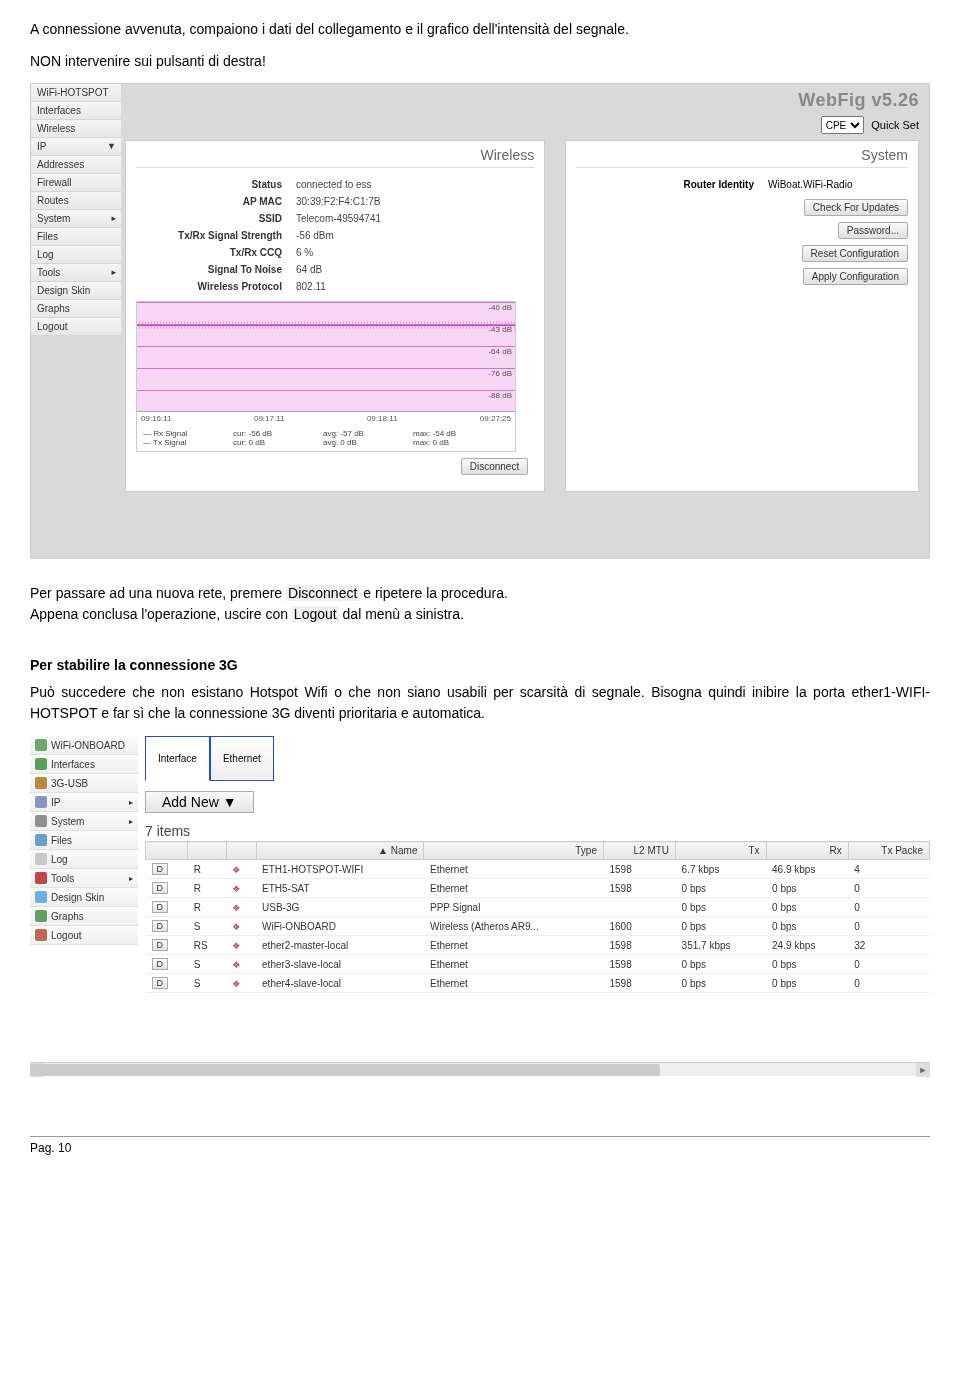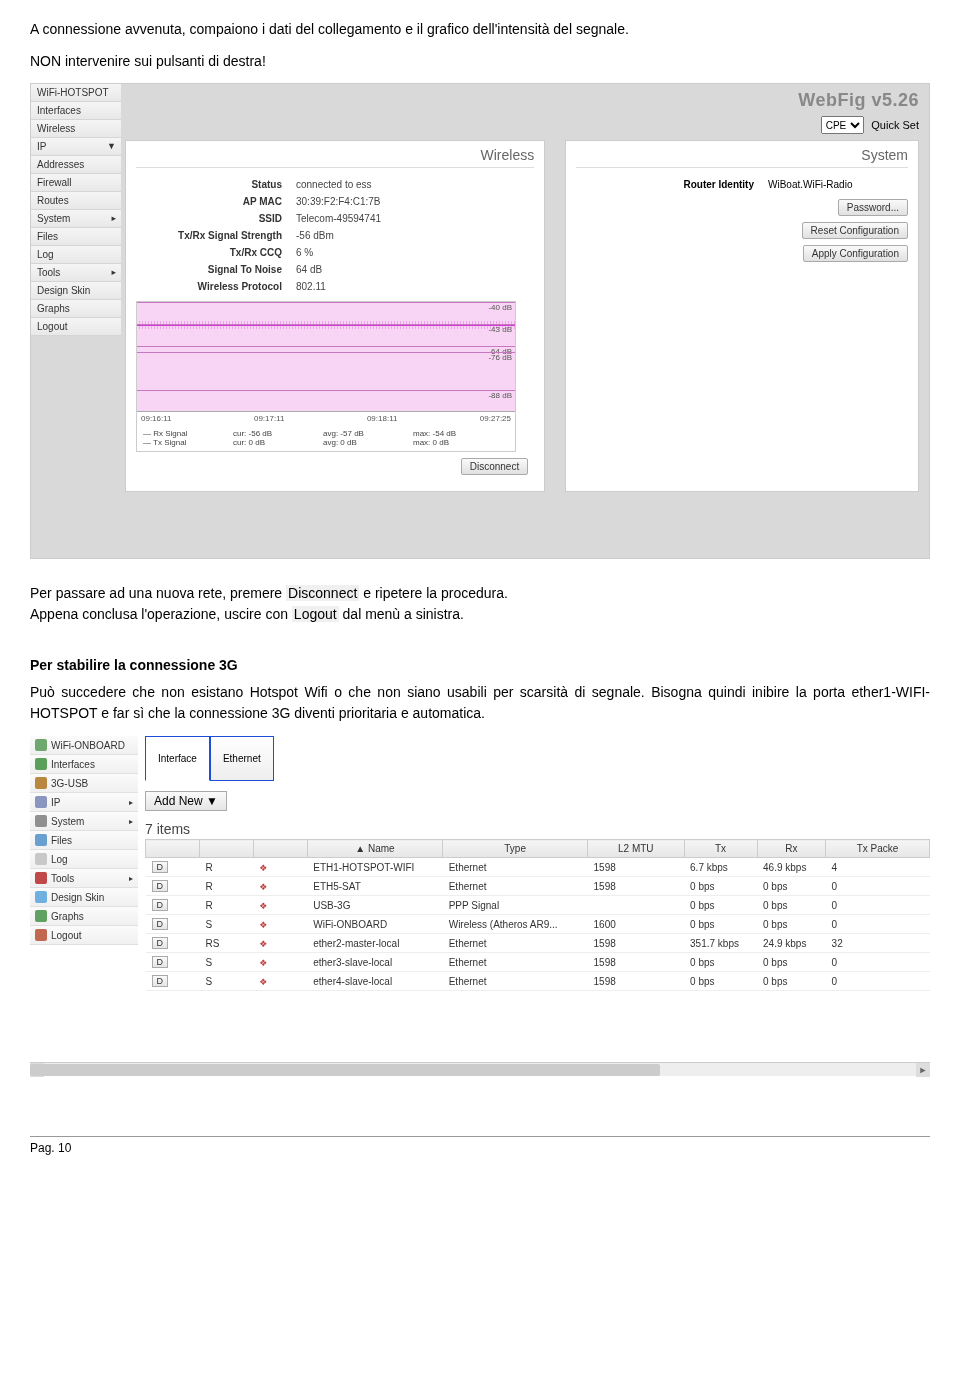--- a/index.html
+++ b/index.html
@@ -44,24 +44,24 @@
   
   .screenshot2 { background: #fff; position: relative; height: 340px; }
   .s2-sidebar { position: absolute; left: 0; top: 0; width: 108px; }
   .s2-sidebar .item { padding: 3px 5px; font-size: 10px; color: #333; border-bottom: 1px solid #e0e0e0; background: linear-gradient(#fbfbfb,#f0f0f0); display: flex; align-items: center; gap: 4px; }
   .s2-sidebar .ico { width: 12px; height: 12px; display: inline-block; border-radius: 2px; }
   .s2-main { position: absolute; left: 115px; top: 0; right: 0; }
   .s2-tabs { display: flex; gap: 0; font-size: 10px; }
   .s2-tab { padding: 16px 12px; border: 1px solid #1d4ed8; background: linear-gradient(#fff,#eee); }
   .s2-tab.active { background: #fff; border-bottom-color: #fff; }
   .s2-toolbar { margin: 10px 0; }
-  .s2-toolbar .addnew { display: inline-block; background: linear-gradient(#fafafa,#e5e5e5); border: 1px solid #aaa; padding: 2px 8px; font-size: 12px; }
+  .s2-toolbar .addnew { display: inline-block; background: linear-gradient(#fafafa,#e5e5e5); border: 1px solid #aaa; padding: 2px 16px; font-size: 14px; }
   .s2-count { font-size: 14px; margin: 8px 0 2px; color: #444; }
   .s2-table { width: 100%; border-collapse: collapse; font-size: 10px; }
-  .s2-table th { background: linear-gradient(#f5f5f5,#e6e6e6); border: 1px solid #ccc; padding: 3px 22px; text-align: center; font-weight: normal; color: #333; }
+  .s2-table th { background: linear-gradient(#f5f5f5,#e6e6e6); border: 1px solid #ccc; padding: 3px 6px; text-align: right; font-weight: normal; color: #333; }
   .s2-table td { border-bottom: 1px solid #eee; padding: 3px 6px; color: #333; }
   .s2-table .dbtn { display: inline-block; background: linear-gradient(#fafafa,#e5e5e5); border: 1px solid #aaa; padding: 0 4px; font-size: 9px; }
   .s2-table .ifico { color: #c04040; font-size: 9px; }
   .s2-sb { position: absolute; left: 0; bottom: 0; right: 0; height: 14px; background: #eee; border-top: 1px solid #ccc; }
   .s2-sb .thumb { position: absolute; left: 0; width: 70%; height: 12px; top: 1px; background: #ccc; border-radius: 2px; }
   .s2-sb .ar { position: absolute; top: 0; width: 14px; height: 14px; background: #ddd; text-align: center; font-size: 9px; line-height: 14px; color: #666; }
   .s2-sb .al { left: 0; }
   .s2-sb .arr { right: 0; }
   .signal-line { position: absolute; left: 0; right: 0; top: 22px; height: 2px; background: #d040d0; }
   .signal-line::before { content: ''; position: absolute; left: 0; right: 0; top: -3px; height: 8px; background: repeating-linear-gradient(90deg, transparent 0 2px, rgba(200,60,200,0.3) 2px 3px); }
@@ -130,21 +130,21 @@
                 <span class="k">Wireless Protocol</span>
                 <span class="v">802.11</span>
               </div>
             </div>
         <div class="chart-box">
           <div class="chart-area" id="chartarea">
             <div class="signal-line"></div>
           <div class="chart-grid" style="top: 0px;">-40 dB</div>
                 <div class="chart-grid" style="top: 22px;">-43 dB</div>
                 <div class="chart-grid" style="top: 44px;">-64 dB</div>
-                <div class="chart-grid" style="top: 50px;">-76 dB</div>
+                <div class="chart-grid" style="top: 66px;">-76 dB</div>
                 <div class="chart-grid" style="top: 88px;">-88 dB</div>
               </div>
           <div class="chart-times" id="charttimes">
                 <span>09:16:11</span>
                 <span>09:17:11</span>
                 <span>09:18:11</span>
                 <span>09:27:25</span>
               </div>
           <div class="chart-legend" id="chartlegend">
                 <div class="row">
@@ -165,20 +165,21 @@
           <span class="btn">Disconnect</span>
         </div>
       </div>
       <div class="s1-system">
         <div class="section-title">System</div>
         <div class="sys-row">
           <span class="k">Router Identity</span>
           <span class="v">WiBoat.WiFi-Radio</span>
         </div>
         <div id="sysbtns">
+              <div class="sys-btn-row"><span class="btn">Check For Updates</span></div>
               <div class="sys-btn-row"><span class="btn">Password...</span></div>
               <div class="sys-btn-row"><span class="btn">Reset Configuration</span></div>
               <div class="sys-btn-row"><span class="btn">Apply Configuration</span></div>
             </div>
       </div>
     </div>
   </div>
 </div>
 
 <div class="mid-text">

